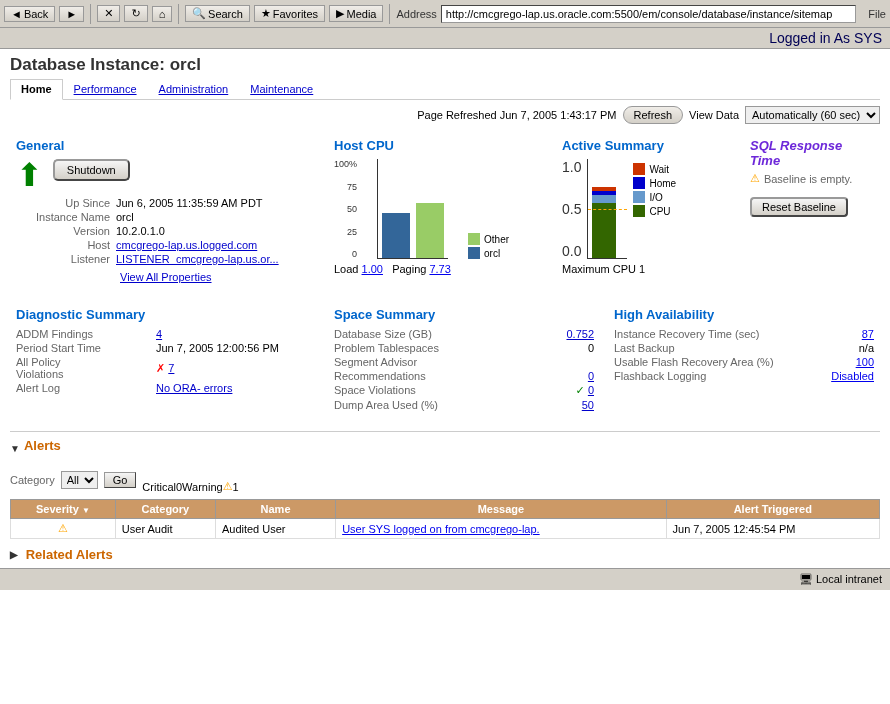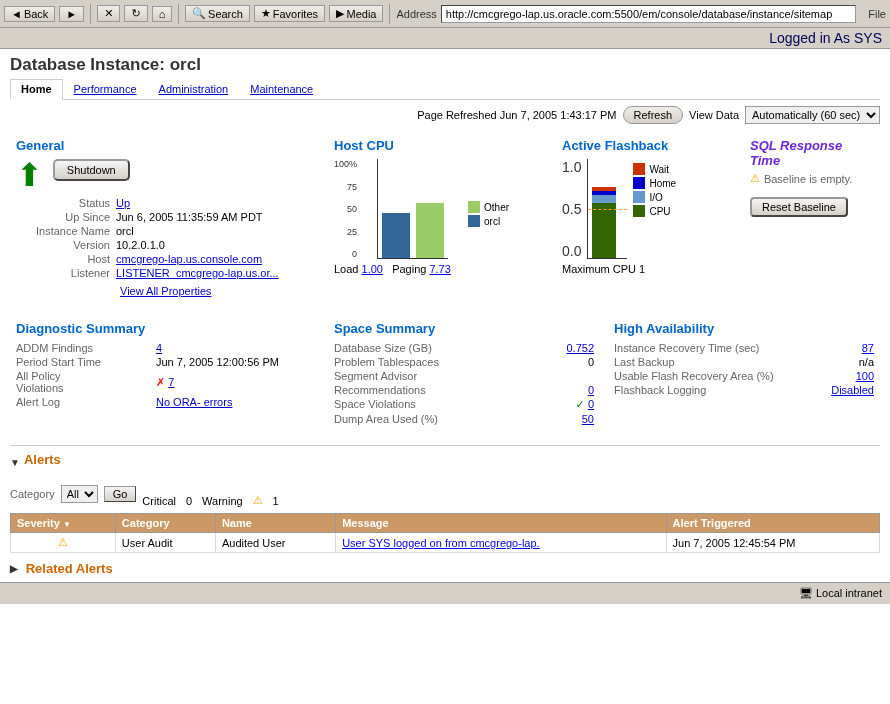--- a/index.html
+++ b/index.html
@@ -102,25 +102,25 @@
     
     .alerts-section { border-top: 1px solid #ccc; padding-top: 6px; }
     .alerts-title { font-weight: bold; color: #cc6600; font-size: 13px; margin-bottom: 6px; display: flex; align-items: center; gap: 4px; }
     .alerts-filter { display: flex; align-items: center; gap: 6px; margin-bottom: 6px; }
     .filter-label { color: #666; }
     .filter-select { font-size: 11px; border: 1px solid #999; padding: 1px; }
     .go-btn {
       background: linear-gradient(to bottom, #f5f5f5, #d4d0c8);
       border: 1px outset #999; padding: 1px 8px; cursor: pointer; font-size: 11px;
     }
-    .alert-counts { font-size: 11px; display: flex; gap: 10px; align-items: center; margin-top: 13px; }
+    .alert-counts { font-size: 11px; display: flex; gap: 0; align-items: center; margin-top: 13px; }
 
     .alerts-table { width: 100%; border-collapse: collapse; margin-bottom: 8px; }
     .alerts-table th {
-      background: #cc9966; color: #fff; text-align: left; padding: 3px 6px;
+      background: #cc9966; color: #fff; text-align: center; padding: 3px 6px;
       border: 1px solid #999; font-size: 11px;
     }
     .alerts-table td { padding: 3px 6px; border: 1px solid #ddd; font-size: 11px; }
     .alerts-table tr:nth-child(even) { background: #f5f5f5; }
     .sort-icon { font-size: 8px; }
 
     .related-alerts { font-weight: bold; color: #cc6600; font-size: 13px; margin-top: 6px; display: flex; align-items: center; gap: 4px; }
 
     
     .status-bar {
@@ -186,51 +186,47 @@
 
   <div style="display: grid; grid-template-columns: 310px 220px 180px 1fr; gap: 8px; margin-bottom: 12px;">
 
     <div class="general-section">
       <div class="general-title">General</div>
       <div style="display: flex; align-items: flex-start; gap: 10px; margin-bottom: 6px;">
         <div class="up-arrow">⬆</div>
         <button class="shutdown-btn">Shutdown</button>
       </div>
       <div class="gen-row">
-        <span class="gen-label">Status</span>
-        <span class="gen-value"><a href="#">Up</a></span>
-      </div>
-      <div class="gen-row">
         <span class="gen-label">Up Since</span>
         <span class="gen-value">Jun 6, 2005 11:35:59 AM PDT</span>
       </div>
       <div class="gen-row">
         <span class="gen-label">Instance Name</span>
         <span class="gen-value">orcl</span>
       </div>
       <div class="gen-row">
         <span class="gen-label">Version</span>
         <span class="gen-value">10.2.0.1.0</span>
       </div>
       <div class="gen-row">
         <span class="gen-label">Host</span>
-        <span class="gen-value"><a href="#">cmcgrego-lap.us.console.com</a></span>
+        <span class="gen-value"><a href="#">cmcgrego-lap.us.logged.com</a></span>
       </div>
       <div class="gen-row">
         <span class="gen-label">Listener</span>
         <span class="gen-value"><a href="#">LISTENER_cmcgrego-lap.us.or...</a></span>
       </div>
       <div style="margin-left: 104px; margin-top: 6px;">
         <a href="#" style="color:#0000cc;font-size:11px;">View All Properties</a>
       </div>
     </div>
 
     <div style="padding: 6px;">
       <div class="cpu-title">Host CPU</div>
-      <div style="display: flex; gap: 20px; align-items: center;">
+      <div style="display: flex; gap: 20px; align-items: flex-end;">
 
         <div style="display:flex; flex-direction:column; justify-content:space-between; height:100px; font-size:9px; color:#333; text-align:right; padding-top:0; padding-bottom:0;">
           <span>100%</span>
           <span>75</span>
           <span>50</span>
           <span>25</span>
           <span>0</span>
         </div>
 
         <div style="display:flex; align-items:flex-end; height:100px; gap: 6px; border-left:1px solid #333; border-bottom:1px solid #333; padding: 0 4px;">
@@ -251,21 +247,21 @@
       </div>
       <div style="margin-top:4px; font-size:11px;">
         <span>Load </span>
         <a href="#">1.00</a>
         <span> &nbsp; Paging </span>
         <a href="#">7.73</a>
       </div>
     </div>
 
     <div style="padding: 6px;">
-      <div class="sessions-title">Active Flashback</div>
+      <div class="sessions-title">Active Summary</div>
       <div style="display: flex; gap: 6px; align-items: flex-start;">
 
         <div style="display:flex; flex-direction:column; justify-content:space-between; height:100px; font-size:14px; color:#333; text-align:right;">
           <span>1.0</span>
           <span>0.5</span>
           <span>0.0</span>
         </div>
 
         <div style="position:relative; display:flex; align-items:flex-end; height:100px; border-left:1px solid #333; border-bottom:1px solid #333; padding: 0 4px; width:40px;">
 

